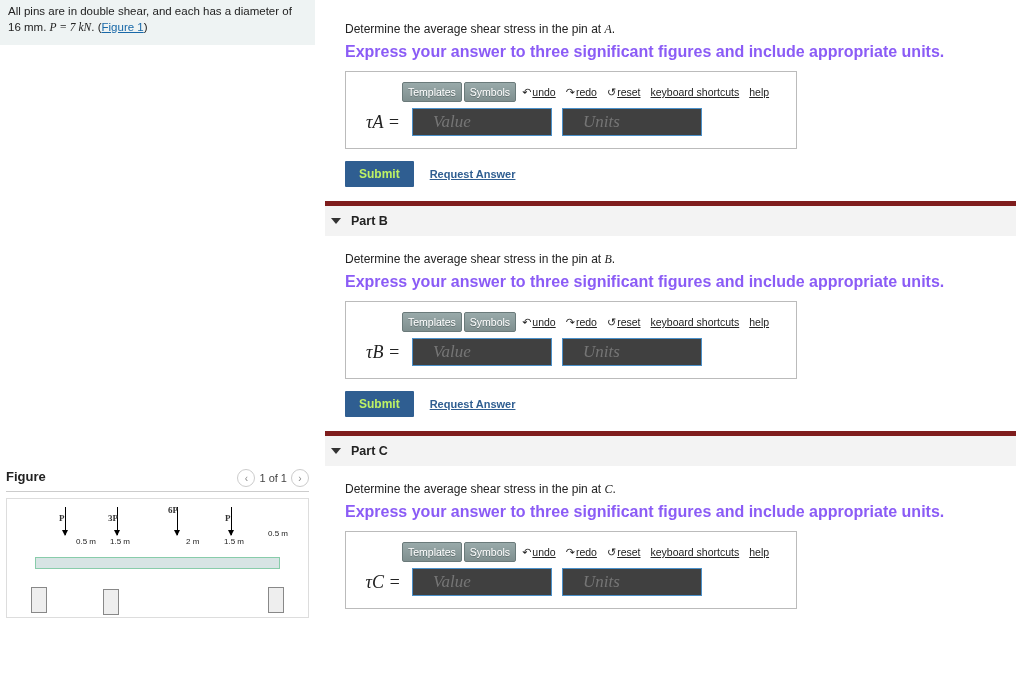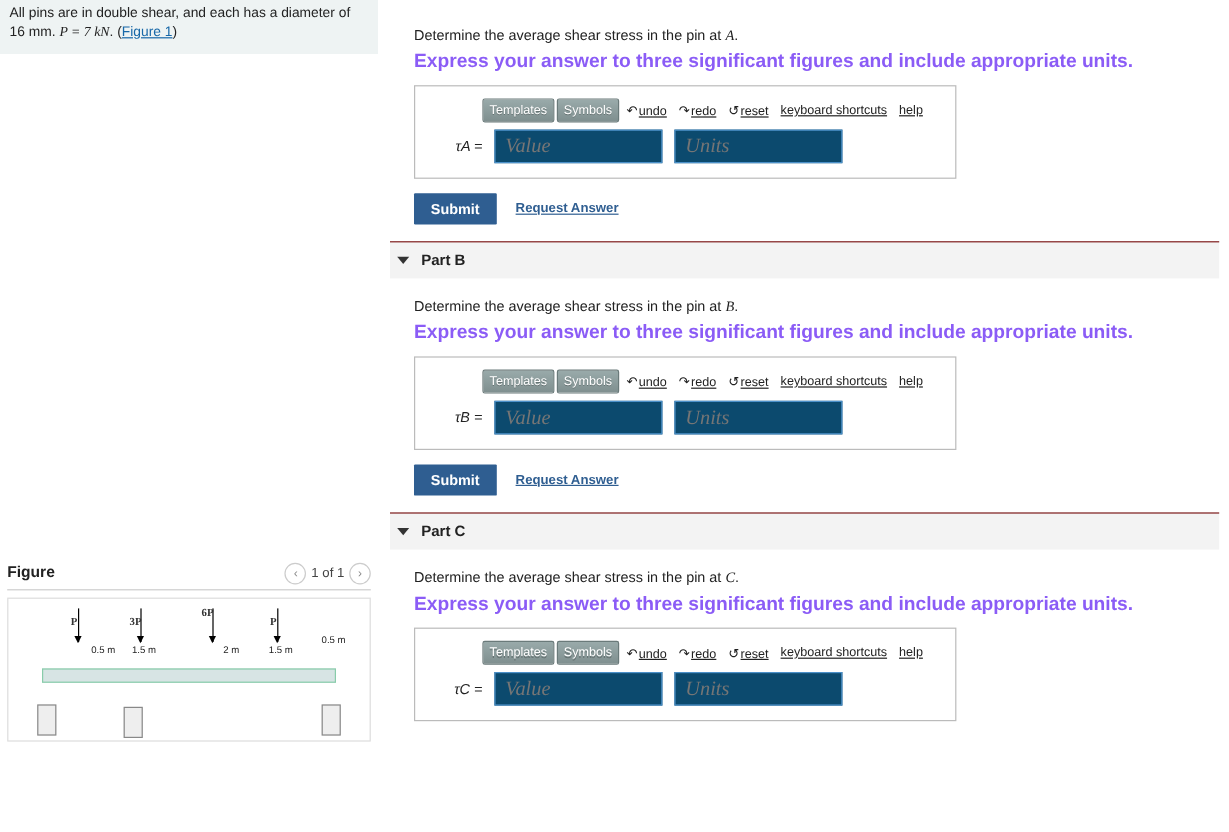--- a/index.html
+++ b/index.html
@@ -73,58 +73,58 @@
     color: #222;
     font-size: 10.5px;
     padding: 2px 4px;
     background: none;
     border: none;
   }
   .tb-lite .u { text-decoration: underline; }
   .icon11 { font-size: 11px; margin-right: 1px; }
   .input-row { display: flex; align-items: center; gap: 10px; margin-left: 0; }
   .tau-label {
-    font-family: Liberation Sans, sans-serif;
+    font-family: Liberation Serif, serif;
     font-style: italic;
-    font-size: 12px;
+    font-size: 18px;
     color: #222;
     width: 38px;
-    text-align: right;
+    text-align: center;
   }
   .val-input, .unit-input {
     border: 1px solid #4b90c9;
     height: 28px;
     font-family: "Times New Roman", serif;
     font-style: italic;
     font-size: 17px;
     color: #9a9a9a;
-    padding: 2px 8px;
-    background: #0c4a6e;
+    padding: 2px 20px;
+    background: #404040;
   }
   .val-input { width: 140px; }
   .unit-input { width: 140px; }
   .submit-row { display: flex; align-items: center; gap: 16px; margin-bottom: 14px; }
   .submit-btn {
     background: #2f5e91;
-    color: #ffffff;
+    color: #bef264;
     border: none;
     padding: 6px 14px;
     font-size: 12px;
     font-weight: bold;
     border-radius: 1px;
   }
   .req-link {
     color: #2f5e91;
     text-decoration: underline;
     font-size: 11px;
     font-weight: bold;
   }
   .part-head {
     background: #f3f3f3;
-    border-top: 1px solid #7f1d1d;
+    border-top: 5px solid #7f1d1d;
     padding: 8px 6px;
     display: flex;
     align-items: center;
     gap: 10px;
     font-size: 12.5px;
     font-weight: bold;
     color: #222;
     margin-bottom: 4px;
     margin-left: -20px;
     margin-right: -10px;

